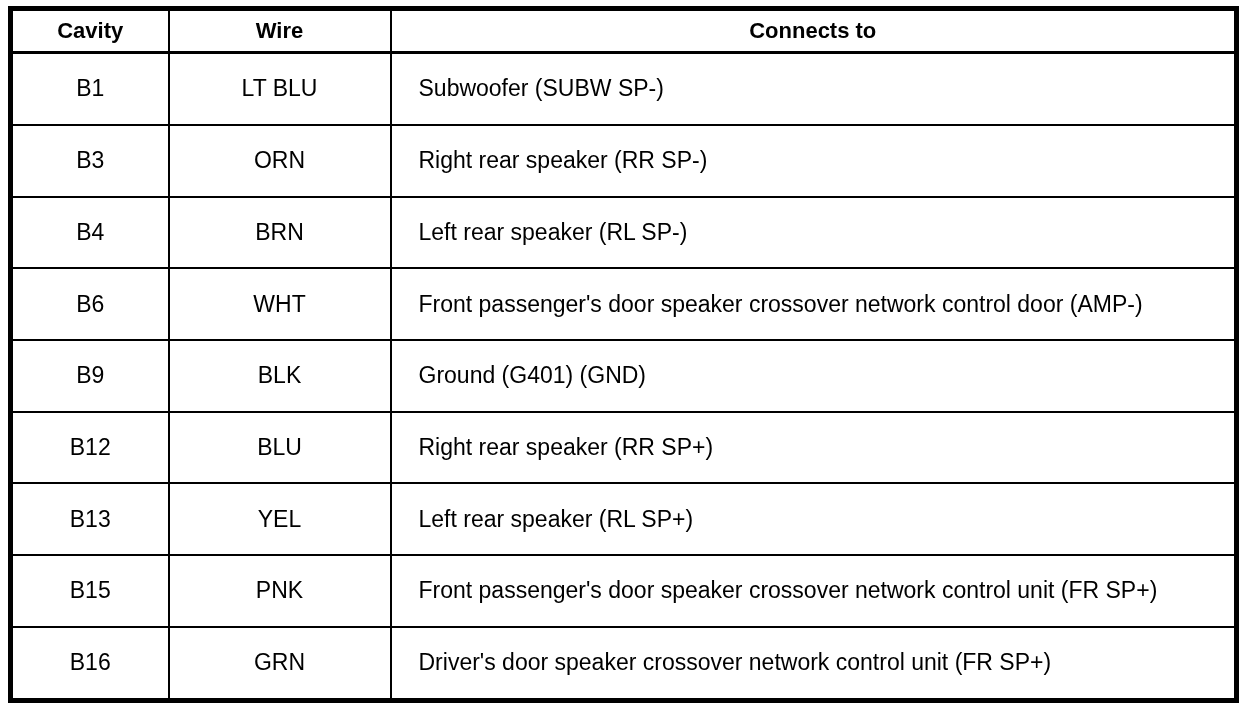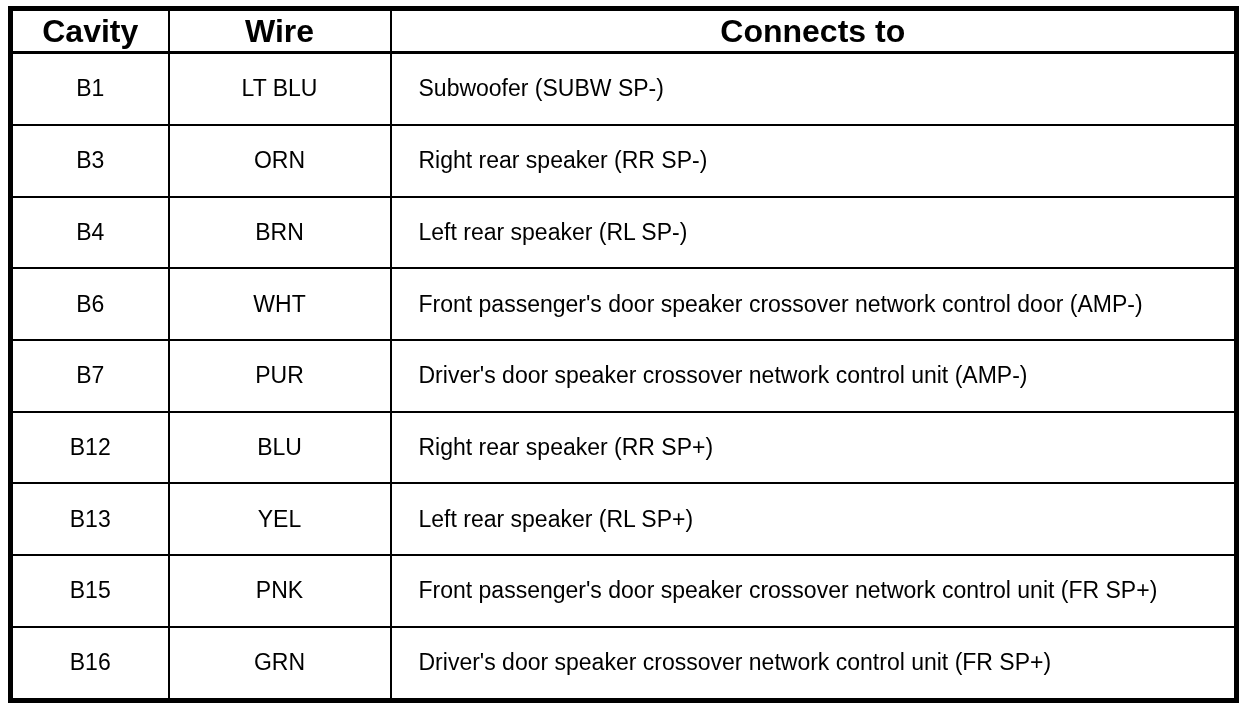--- a/index.html
+++ b/index.html
@@ -34,21 +34,21 @@
   .wire-table td {
     border: 2px solid #000000;
     overflow: hidden;
     white-space: nowrap;
     vertical-align: middle;
     font-size: 23px;
     line-height: 1;
     padding: 0;
   }
   .wire-table th {
-    font-size: 32px;
+    font-size: 22px;
     font-weight: bold;
     text-align: center;
     height: 40px;
     border-bottom: 3px solid #000000;
   }
   .wire-table td {
     height: 52px;
   }
   td.cell-cavity, td.cell-wire {
     text-align: center;
@@ -93,23 +93,23 @@
         <td class="cell-cavity">B4</td>
         <td class="cell-wire">BRN</td>
         <td class="cell-connects">Left rear speaker (RL SP-)</td>
       </tr>
       <tr>
         <td class="cell-cavity">B6</td>
         <td class="cell-wire">WHT</td>
         <td class="cell-connects">Front passenger's door speaker crossover network control door (AMP-)</td>
       </tr>
       <tr>
-        <td class="cell-cavity">B7</td>
-        <td class="cell-wire">PUR</td>
-        <td class="cell-connects">Driver's door speaker crossover network control unit (AMP-)</td>
+        <td class="cell-cavity">B9</td>
+        <td class="cell-wire">BLK</td>
+        <td class="cell-connects">Ground (G401) (GND)</td>
       </tr>
       <tr>
         <td class="cell-cavity">B12</td>
         <td class="cell-wire">BLU</td>
         <td class="cell-connects">Right rear speaker (RR SP+)</td>
       </tr>
       <tr>
         <td class="cell-cavity">B13</td>
         <td class="cell-wire">YEL</td>
         <td class="cell-connects">Left rear speaker (RL SP+)</td>

